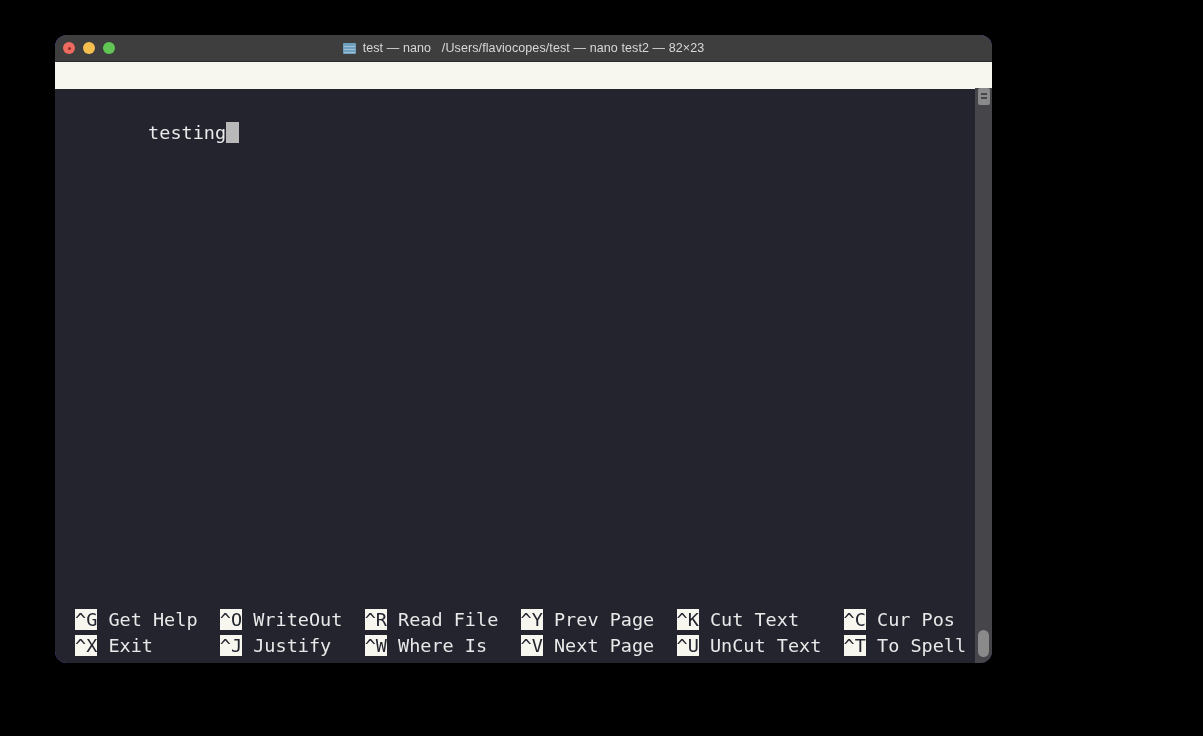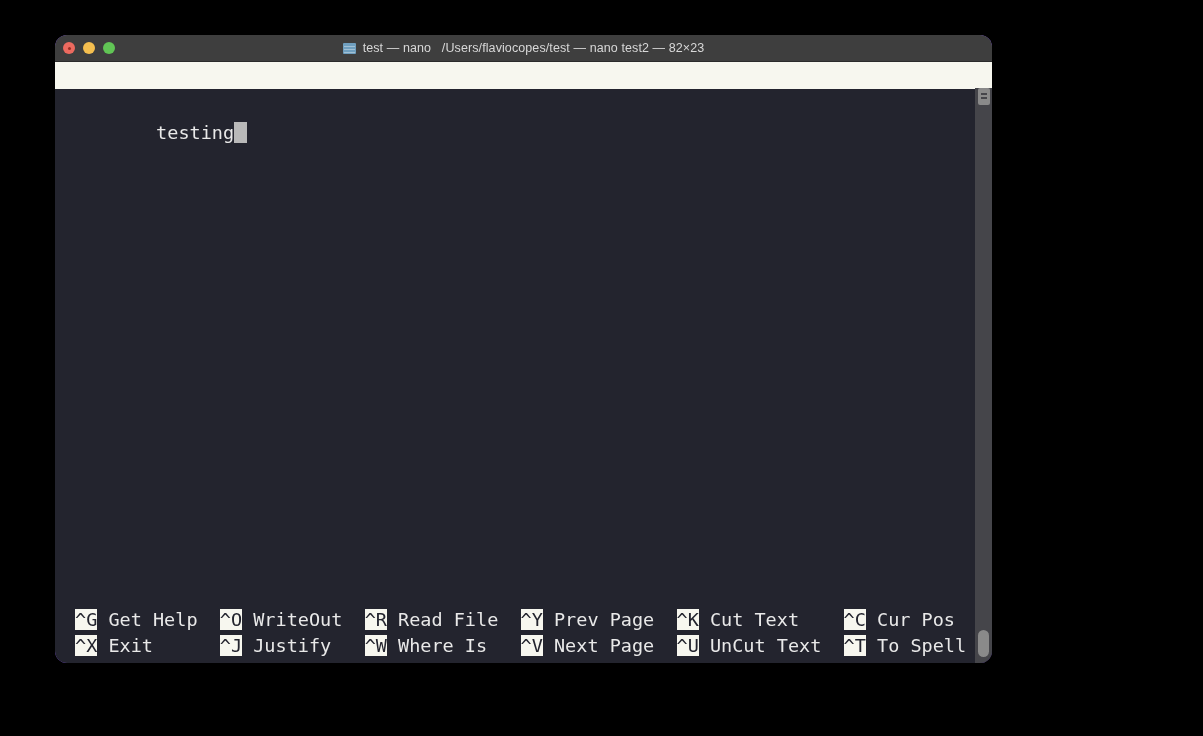--- a/index.html
+++ b/index.html
@@ -126,21 +126,21 @@
   }
 
   
   #editor {
     position: absolute;
     left: 0;
     top: 27px;
     width: 1076px;
     bottom: 61px;
     color: #e9e9e9;
-    padding-left: 12px;
+    padding-left: 4px;
     box-sizing: border-box;
   }
   .edit-line {
     white-space: pre;
     line-height: 29px;
     font-size: 18.5px;
     height: 29px;
   }
   .cursor-block {
     display: inline-block;

